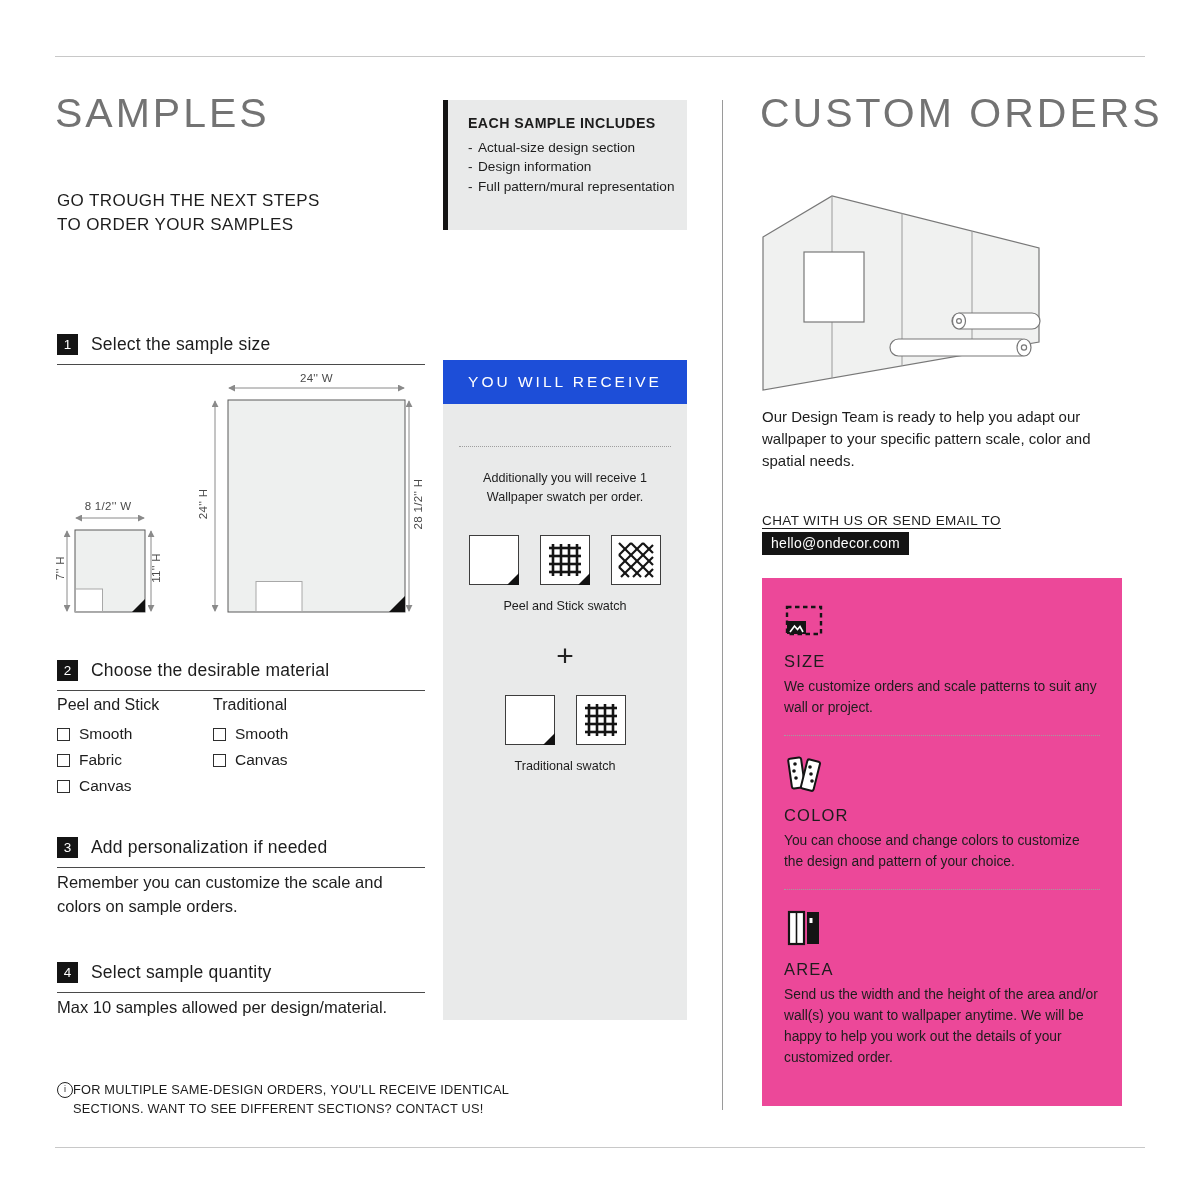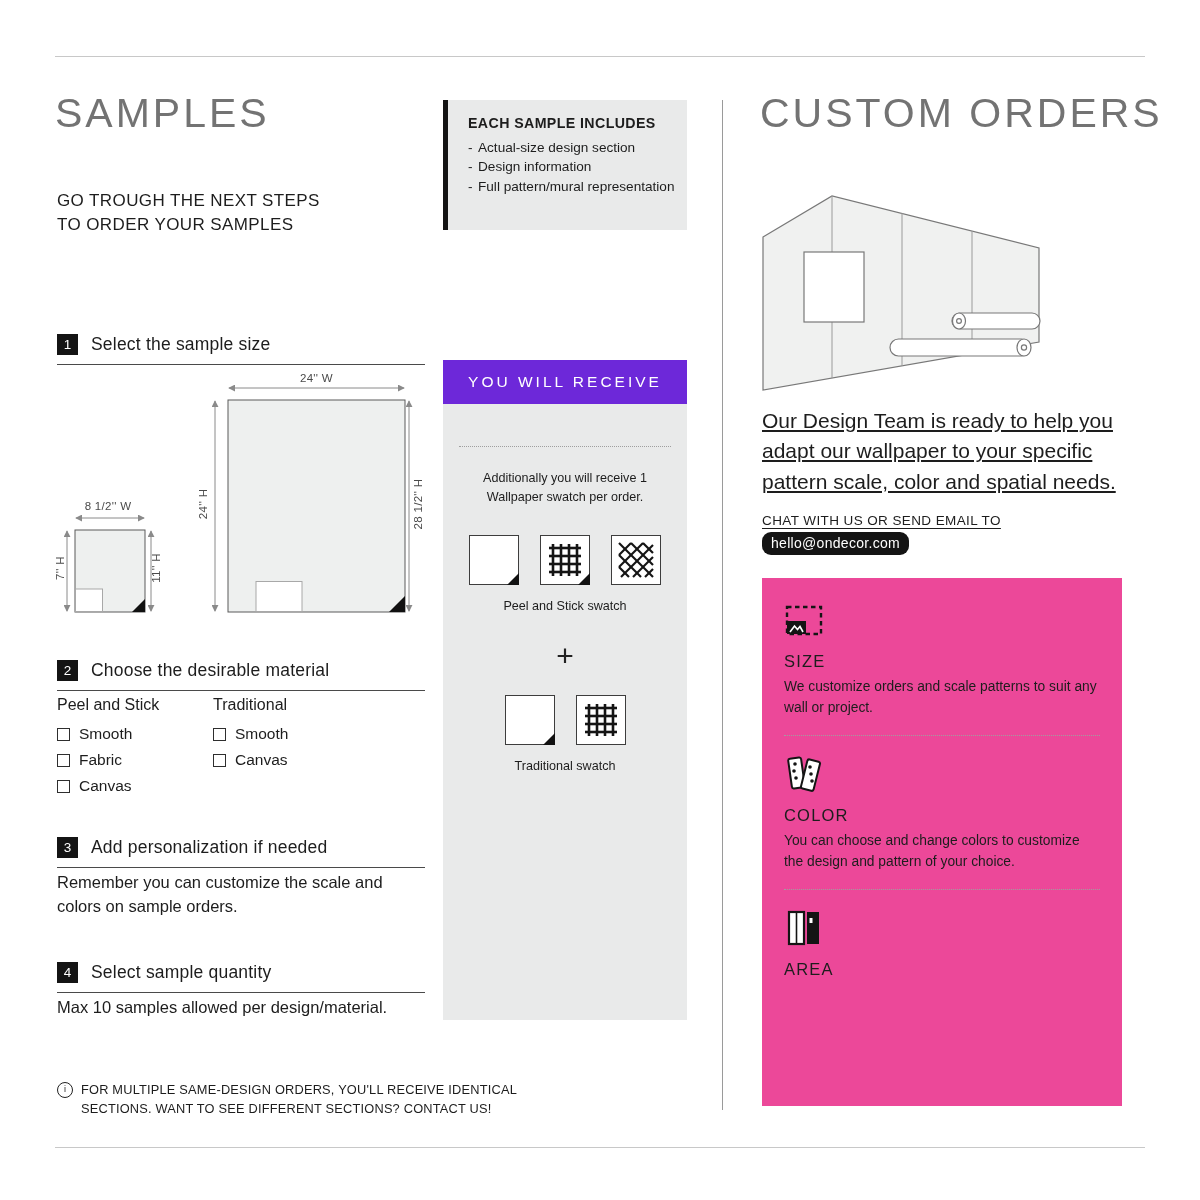--- a/index.html
+++ b/index.html
@@ -43,51 +43,51 @@
   .mat-col{position:absolute;top:696px;}
   .mat-ps{left:57px}.mat-trad{left:213px}
   .mat-title{font-size:16px;font-weight:normal;margin-bottom:11px;}
   .mat-opt{display:flex;align-items:center;gap:9px;font-size:15.5px;margin-bottom:8px;}
   .checkbox{width:11px;height:11px;border:1.5px solid #2e2e2e;flex:none;background:#fff;}
 
   .note{position:absolute;left:57px;font-size:16.5px;line-height:1.45;}
   .note3{top:871px;width:345px}
   .note4{top:996px;width:400px}
 
-  .footer-note{position:absolute;left:57px;top:1080px;width:480px;display:flex;gap:8px;
+  .footer-note{position:absolute;left:57px;top:1080px;width:480px;display:flex;
                font-size:12.8px;line-height:1.5;letter-spacing:.2px;}
   .info-icon{width:14px;height:14px;border:1.2px solid #222;border-radius:50%;flex:none;
              display:flex;align-items:center;justify-content:center;font-size:9px;margin-top:2px;}
   .info-icon::after{content:"i";}
 
   .receive{position:absolute;left:443px;top:360px;width:244px;height:660px;background:#e9eaea;}
-  .receive-header{height:44px;background:#6d28d9;color:#fff;display:flex;align-items:center;
+  .receive-header{height:44px;background:#1d4ed8;color:#fff;display:flex;align-items:center;
                   justify-content:center;font-size:15.5px;letter-spacing:3px;}
   .sheet-row{display:flex;gap:16px;padding:0 16px 0 28px;margin-top:48px;}
   .sheet{width:64px;height:94px;background:#fff;border:1px solid #b5b5b5;position:relative;flex:none;}
   .fold{position:absolute;right:-1px;bottom:-1px;width:0;height:0;
         border-bottom:15px solid #111;border-left:15px solid transparent;}
   .fold.small{border-bottom-width:12px;border-left-width:12px;}
   .sheet-text{font-size:12.6px;line-height:1.5;padding-top:16px;}
   .dotted-sep{border-top:1px dotted #9f9f9f;}
   .receive .dotted-sep{margin:42px 16px 0;}
   .receive-text2{margin:22px 20px 0;text-align:center;font-size:12.6px;line-height:1.5;}
   .swatch-row{display:flex;justify-content:center;gap:21px;margin-top:28px;}
   .swatch-row.second{margin-top:22px;}
   .swatch{width:50px;height:50px;background:#fff;border:1px solid #3d3d3d;position:relative;box-sizing:border-box;}
   .swatch svg{display:block;}
   .swatch-label{text-align:center;font-size:12.6px;line-height:1.45;margin-top:12px;padding:0 60px;}
   .plus{text-align:center;font-size:30px;font-weight:300;margin-top:24px;color:#222;}
 
   .house{position:absolute;left:762px;top:190px;width:280px;height:205px;}
-  .custom-paragraph{position:absolute;left:762px;top:406px;width:368px;font-size:21px;line-height:1.45;text-decoration:underline;}
+  .custom-paragraph{position:absolute;left:762px;top:406px;width:368px;font-size:15px;line-height:1.45;}
   .chat-label{position:absolute;left:762px;top:513px;font-size:13.5px;letter-spacing:.4px;
               text-decoration:underline;text-underline-offset:3px;}
   .email-badge{position:absolute;left:762px;top:532px;background:#141414;color:#fff;font-size:14px;
-               padding:3px 9px 4px;letter-spacing:.3px;border-radius:9px;}
+               padding:3px 9px 4px;letter-spacing:.3px;}
   .features{position:absolute;left:762px;top:578px;width:360px;height:528px;background:#ec4899;
             box-sizing:border-box;padding:26px 22px;}
   .f-icon{display:block;}
   .f-title{font-size:16.5px;letter-spacing:1.2px;margin-top:12px;}
   .f-text{font-size:13.8px;line-height:1.52;margin-top:6px;}
   .f-sep{margin:16px 0 18px;}
 </style>
 </head>
 <body>
 
@@ -323,17 +323,18 @@
     <div class="dotted-sep f-sep"></div>
 
     <div class="feature">
       <svg class="f-icon" width="40" height="40" viewBox="0 0 40 40">
         <rect x="5" y="4" width="15" height="32" fill="#ffffff" stroke="#141414" stroke-width="2.2"></rect>
         <line x1="12.5" y1="4" x2="12.5" y2="36" stroke="#141414" stroke-width="1.6"></line>
         <rect x="23" y="4" width="12" height="32" fill="#141414"></rect>
         <rect x="25.5" y="10" width="3" height="5" fill="#ffffff"></rect>
       </svg>
       <div class="f-title">AREA</div>
+      <div class="f-text">Send us the width and the height of the area and/or wall(s) you want to wallpaper anytime. We will be happy to help you work out the details of your customized order.</div>
     </div>
 
   </div>
 
 </div>
 
 </body></html>

